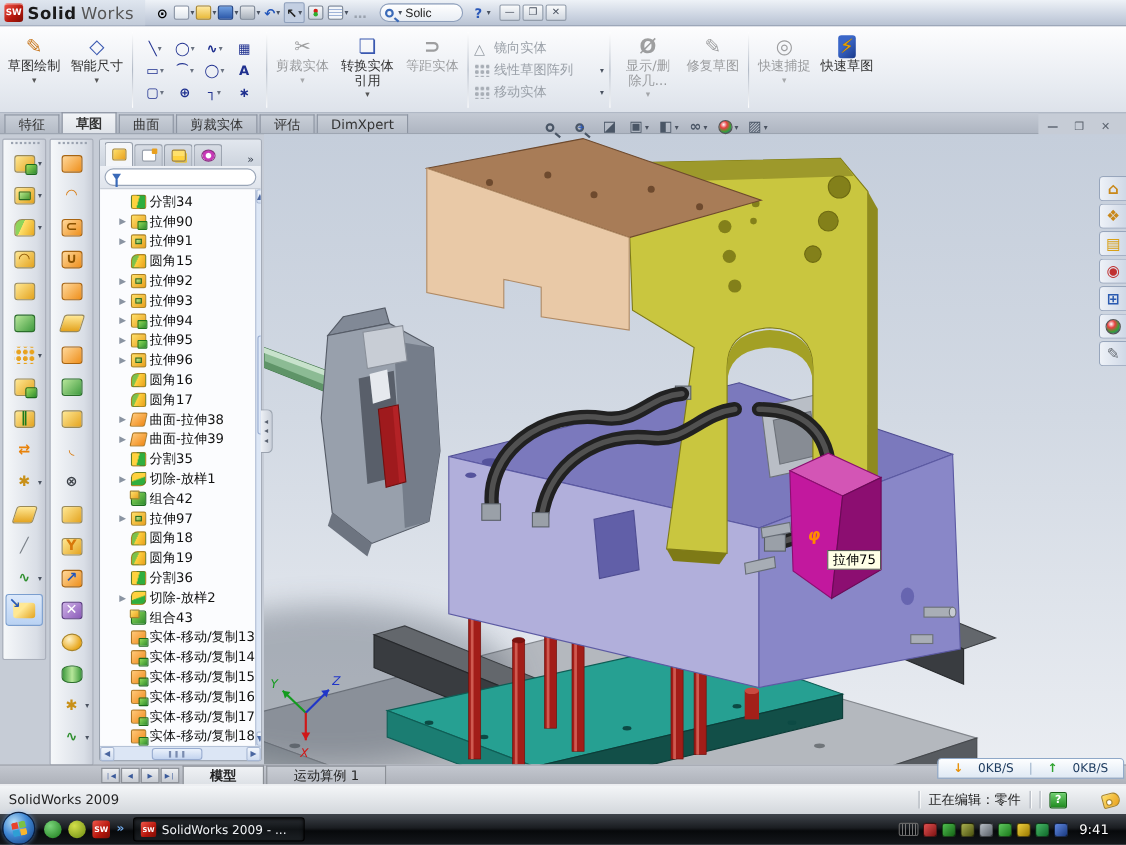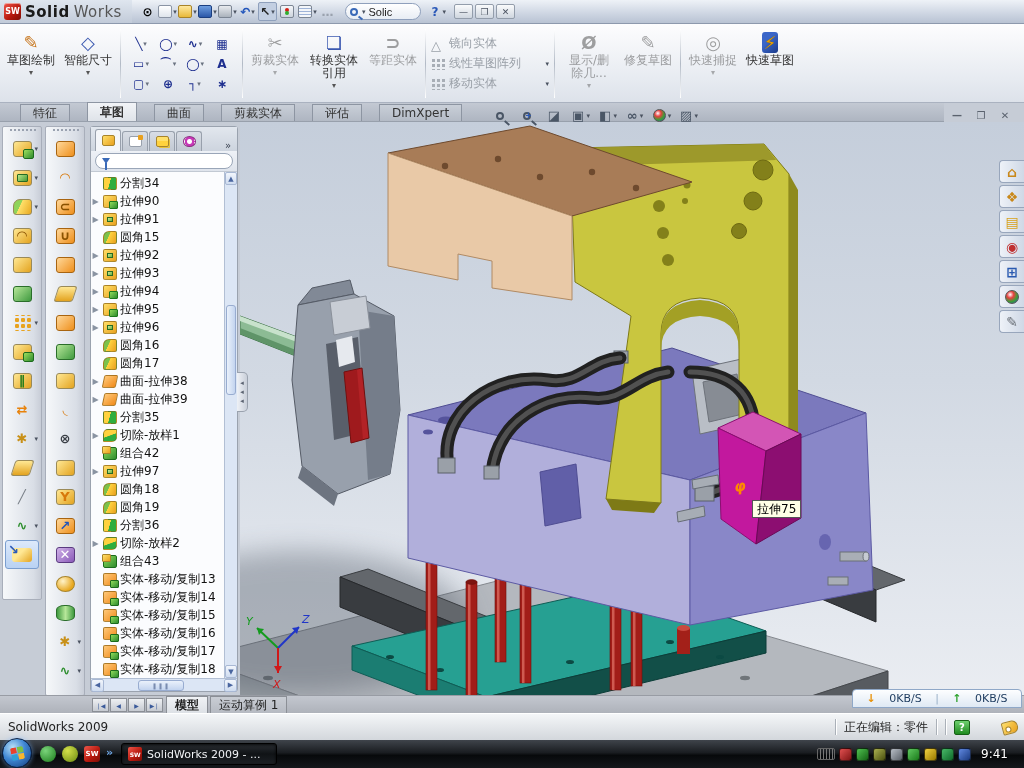--- a/index.html
+++ b/index.html
@@ -48,21 +48,21 @@
 .rrow{display:flex;align-items:center;gap:4px;color:#9aa0a8}
 .rrow .rsico{width:14px;height:12px;flex:none}
 .rrow .stext{white-space:nowrap;font-size:12px}
 .rrow .dd7{margin-left:auto}
 .ico-mirror{color:#9aa0a8;font-size:13px;font-weight:bold}
 .ico-dots{background-image:radial-gradient(#a8aeb6 1.6px,transparent 2px);background-size:5px 5px}
 .ico-move{background-image:radial-gradient(#a8aeb6 1.6px,transparent 2px);background-size:5px 5px;position:relative}
 #watermark{position:absolute;right:14px;top:2px;font-family:"DejaVu Serif","Liberation Serif",serif;font-style:italic;font-size:64px;color:#ccd3dd;line-height:70px;pointer-events:none}
 .bolt{color:#e8a000;text-shadow:0 0 1px #7a5a00;background:linear-gradient(135deg,#3a66c8 40%,#1a3a8a);border-radius:3px;padding:0 2px}
 
-#tabstrip{position:absolute;left:0;top:103px;width:944px;height:19px;background:linear-gradient(#c3c9d3,#aeb5c1);display:flex;align-items:flex-end;padding-left:20px;gap:17px;border-bottom:1px solid #98a0ac}
+#tabstrip{position:absolute;left:0;top:103px;width:944px;height:19px;background:linear-gradient(#c3c9d3,#aeb5c1);display:flex;align-items:flex-end;padding-left:4px;gap:2px;border-bottom:1px solid #98a0ac}
 .ctab{height:17px;padding:1px 12px;background:linear-gradient(#c9cfd8,#b4bbc6);border:1px solid #8d95a2;border-bottom:none;color:#333;display:flex;align-items:center}
 .ctab.active{background:linear-gradient(#f2f4f7,#dfe3e9);height:19px;font-weight:bold}
 
 .vtoolbar{position:absolute;width:40px;background:linear-gradient(90deg,#f6f8fa,#d9dee6 80%,#c8cdd7);border:1px solid #a8aeba;border-radius:2px;padding-top:7px;display:flex;flex-direction:column;align-items:center}
 .vtoolbar:before{content:"";width:26px;border-top:2px dotted #9aa2b0;position:absolute;top:2px;left:7px}
 #lt1{left:2px;top:126px;height:474px}
 #lt2{left:45px;top:126px;height:570px}
 .tbtn{width:34px;height:29px;display:flex;align-items:center;justify-content:center;border-radius:3px;position:relative;flex:none}
 .tbtn.pressed{background:linear-gradient(#dce9fb,#b9d2f3);border:1px solid #7a9ecf}
 .tbtn .dd7{position:absolute;right:1px;top:11px}
@@ -94,21 +94,21 @@
 .mini.note{background:#fff;border:1px solid #98a0ac;position:relative}
 .mini.note:after{content:"";position:absolute;right:-2px;top:-2px;width:5px;height:5px;background:#e8a01e;border-radius:1px}
 .mini.config{background:linear-gradient(#ffe06a 50%,#ffd23e 50%);border:1px solid #a8842a;box-shadow:2px 2px 0 -1px #e8c23a}
 .mini.target{background:radial-gradient(circle,#fff 2px,#c838b8 3px 5px,#fff 5px);border:1px solid #8a2a80;border-radius:50%}
 #ttab-more{margin-left:auto;font-size:10px;color:#3a4250;padding:0 4px}
 #filterrow{height:20px;padding:2px 4px;background:linear-gradient(#eef1f6,#dfe4ec)}
 #filterbox{height:16px;border:1px solid #9aa6b8;border-radius:8px;background:#fff;display:flex;align-items:center;padding:0 6px;gap:4px}
 .funnel{width:0;height:0;border-left:4px solid transparent;border-right:4px solid transparent;border-top:6px solid #3a6ab8;position:relative}
 .funnel:after{content:"";position:absolute;left:-1px;top:-1px;width:2px;height:7px;background:#3a6ab8}
 #treelist{flex:1;background:#fbfcfe;position:relative;overflow:hidden;border-top:1px solid #c2c9d3;display:flex}
-#treerows{flex:1;padding:2px 0 0 0}
+#treerows{flex:1;padding:2px 0 0 16px}
 .trow{height:18px;display:flex;align-items:center;gap:3px;white-space:nowrap;color:#111}
 .tarrow{width:9px;font-size:8px;color:#8a94a2;text-align:center;flex:none}
 .ti{width:14px;height:13px;border-radius:2px;flex:none;position:relative;border:1px solid rgba(125,95,25,.6)}
 .ti.split{background:linear-gradient(105deg,#ffd23e 46%,#2fae3e 48%)}
 .ti.extrudeA{background:linear-gradient(135deg,#ffe06a,#e8a01e)}
 .ti.extrudeA:after{content:"";position:absolute;right:-2px;bottom:-2px;width:7px;height:6px;border:1px solid #1c7a1c;background:linear-gradient(135deg,#8fdc5a,#2e8b2e);border-radius:1px}
 .ti.extrudeB{background:linear-gradient(135deg,#ffe06a,#e8a01e)}
 .ti.extrudeB:after{content:"";position:absolute;inset:3px;border:1px solid #256b25;background:linear-gradient(135deg,#c8e89a,#6ab23a)}
 .ti.fillet{border-radius:6px 2px 2px 2px;background:linear-gradient(115deg,#7cc24a 38%,#ffd23e 40%,#e8a01e)}
 .ti.surface{background:linear-gradient(135deg,#ffc97a,#f08a1a);transform:skewX(-12deg)}
@@ -142,21 +142,21 @@
 .tp-ball{width:14px;height:14px;border-radius:50%;background:radial-gradient(circle at 35% 30%,#fff,#e84040 30%,#3aa035 62%,#2a50c0);border:1px solid #555}
 #tooltip{position:absolute;left:752px;top:500px;background:#ffffe6;border:1px solid #555;padding:0 4px;font-size:12px;color:#000;z-index:40;line-height:16px}
 #splitter{position:absolute;left:237px;top:372px;width:11px;height:40px;background:linear-gradient(90deg,#eef1f6,#c9cfd9);border:1px solid #9aa2ae;border-left:none;border-radius:0 5px 5px 0;display:flex;flex-direction:column;align-items:center;justify-content:center;color:#5a6270;font-size:7px;line-height:9px;z-index:30}
 #netwidget{position:absolute;left:852px;top:689px;width:170px;height:19px;background:linear-gradient(#fdfeff,#dfe9f4);border:1px solid #8fa8c8;border-radius:4px 4px 0 0;display:flex;align-items:center;justify-content:space-evenly;font-size:11px;color:#1c3a5e;z-index:40}
 #netwidget .dn{color:#e8920a;font-weight:bold}
 #netwidget .up{color:#2fa32f;font-weight:bold}
 #netwidget .sep{color:#9ab0c8}
 
 #doctabs{position:absolute;left:0;top:695px;width:1024px;height:18px;background:linear-gradient(#c3c7cf,#aeb2ba);border-top:1px solid #989ca4;display:flex;align-items:flex-end;padding-left:92px}
 .navbtn{width:17px;height:14px;margin:0 1px 1px 0;background:linear-gradient(#eef0f3,#c6cad1);border:1px solid #8b8f96;display:flex;align-items:center;justify-content:center;font-size:6px;color:#3a5a9a}
-.dtab{height:17px;padding:1px 8px;border:1px solid #8b8f96;border-bottom:none;background:linear-gradient(#c9cdd4,#b6bac2);color:#222;display:flex;align-items:center;margin-left:2px}
+.dtab{height:17px;padding:1px 24px;border:1px solid #8b8f96;border-bottom:none;background:linear-gradient(#c9cdd4,#b6bac2);color:#222;display:flex;align-items:center;margin-left:2px}
 .dtab.active{background:linear-gradient(#f0f2f5,#dde1e6);font-weight:bold}
 
 #statusbar{position:absolute;left:0;top:713px;width:1024px;height:27px;background:linear-gradient(#f4f6f8,#d3d7dc);border-top:1px solid #fff;color:#222;display:flex;align-items:center}
 #sb-left{padding-left:8px;font-size:12px}
 #sb-right{margin-left:auto;display:flex;align-items:center;gap:8px;padding-right:6px}
 .sbsep{width:1px;height:16px;background:#aab0b8;box-shadow:1px 0 0 #fff}
 #sb-help{width:16px;height:15px;background:linear-gradient(#6fd06f,#1f8a1f);border:1px solid #156015;border-radius:2px;color:#fff;font-size:10px;font-weight:bold;display:flex;align-items:center;justify-content:center}
 #sb-tag{width:16px;height:13px;background:linear-gradient(135deg,#ffe06a,#e8a01e);border:1px solid #a8842a;border-radius:2px 6px 6px 2px;position:relative;transform:rotate(-15deg);margin-left:24px}
 #sb-tag:after{content:"";position:absolute;left:2px;top:4px;width:4px;height:4px;border-radius:50%;background:#fff;border:1px solid #a8842a}
 

